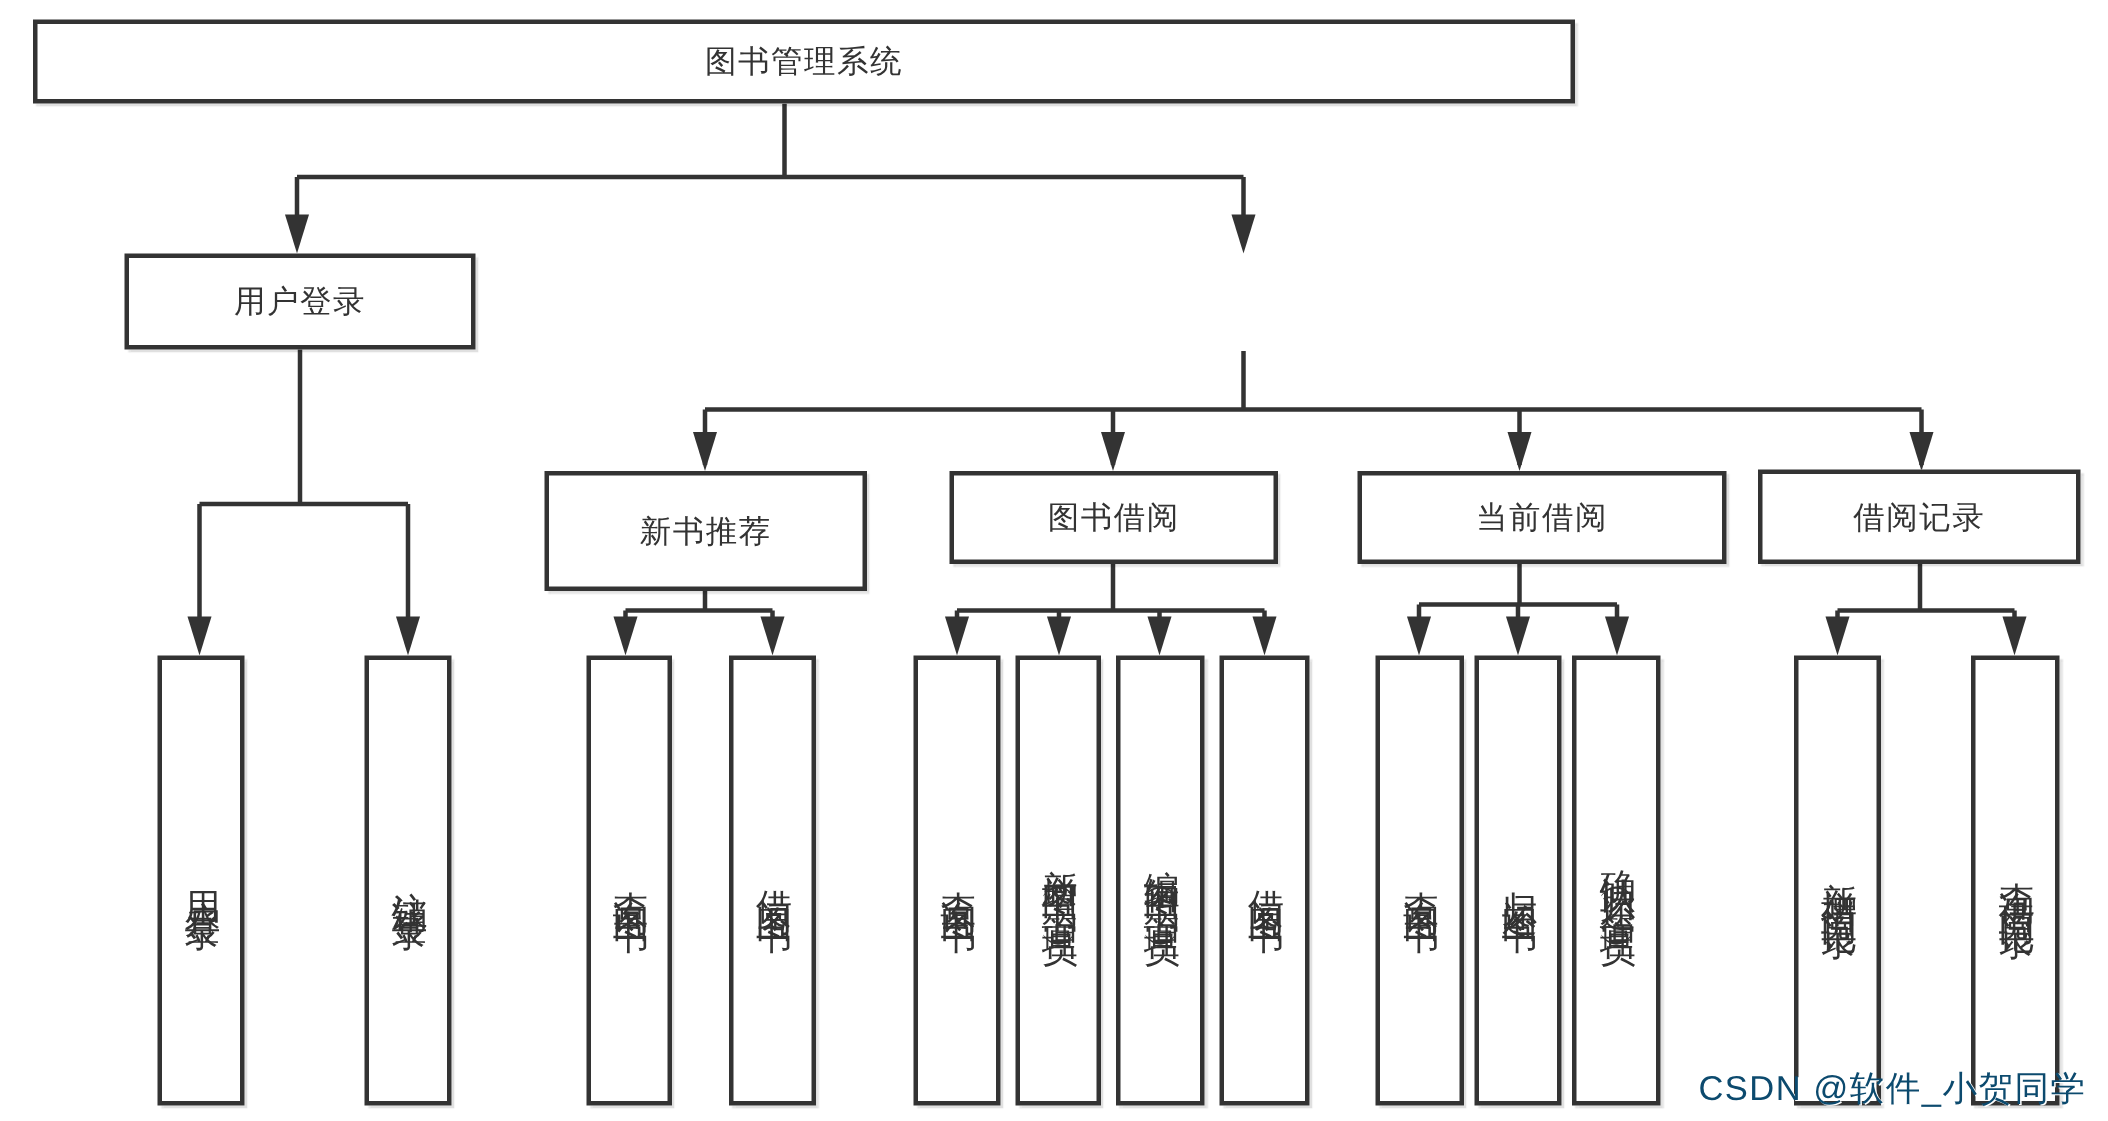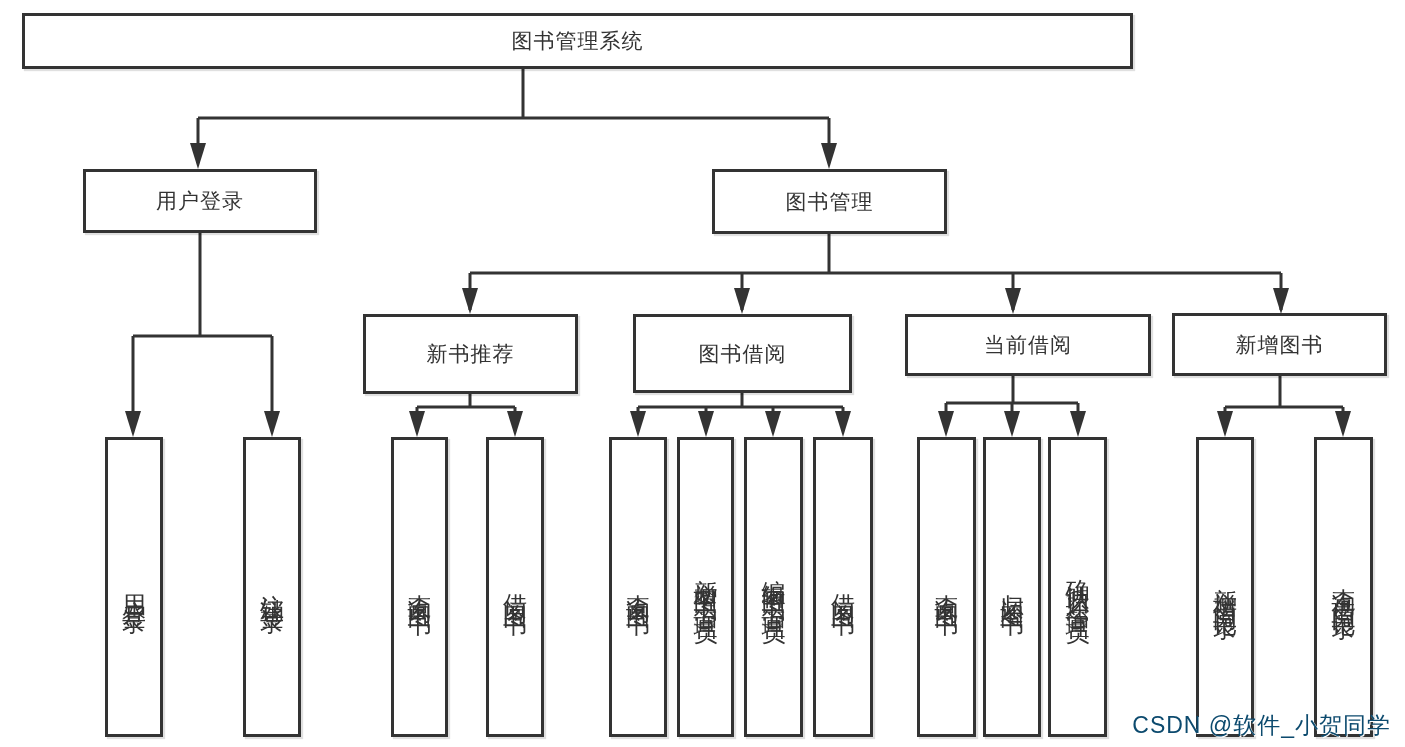--- a/index.html
+++ b/index.html
@@ -91,42 +91,39 @@
       <polygon points="765,411 781,411 773,437"></polygon>
       <polygon points="835,411 851,411 843,437"></polygon>
       <polygon points="938,411 954,411 946,437"></polygon>
       <polygon points="1004,411 1020,411 1012,437"></polygon>
       <polygon points="1070,411 1086,411 1078,437"></polygon>
       <polygon points="1217,411 1233,411 1225,437"></polygon>
       <polygon points="1335,411 1351,411 1343,437"></polygon>
     </g>
   </svg>
 
-  <div class="box h" style="left:22px; top:13px; width:1111px; height:56px">
+  <div class="box h" style="left:22px; top:13px; width:1028px; height:56px">
     <span>图书管理系统</span>
   </div>
 
   <div class="box h" style="left:83px; top:169px; width:234px; height:64px">
     <span>用户登录</span>
   </div>
-  <div class="box h" style="left:712px; top:169px; width:235px; height:65px">
-    <span>图书管理</span>
-  </div>
 
   <div class="box h" style="left:363px; top:314px; width:215px; height:80px">
     <span>新书推荐</span>
   </div>
-  <div class="box h" style="left:633px; top:314px; width:219px; height:79px">
+  <div class="box h" style="left:633px; top:314px; width:219px; height:62px">
     <span>图书借阅</span>
   </div>
   <div class="box h" style="left:905px; top:314px; width:246px; height:62px">
     <span>当前借阅</span>
   </div>
   <div class="box h" style="left:1172px; top:313px; width:215px; height:63px">
-    <span>新增图书</span>
+    <span>借阅记录</span>
   </div>
 
   <div class="box v" style="left:105px; top:437px; width:58px; height:300px">
     <span class="vtext">用户登录</span>
   </div>
   <div class="box v" style="left:243px; top:437px; width:58px; height:300px">
     <span class="vtext">注销登录</span>
   </div>
 
   <div class="box v" style="left:391px; top:437px; width:57px; height:300px">

